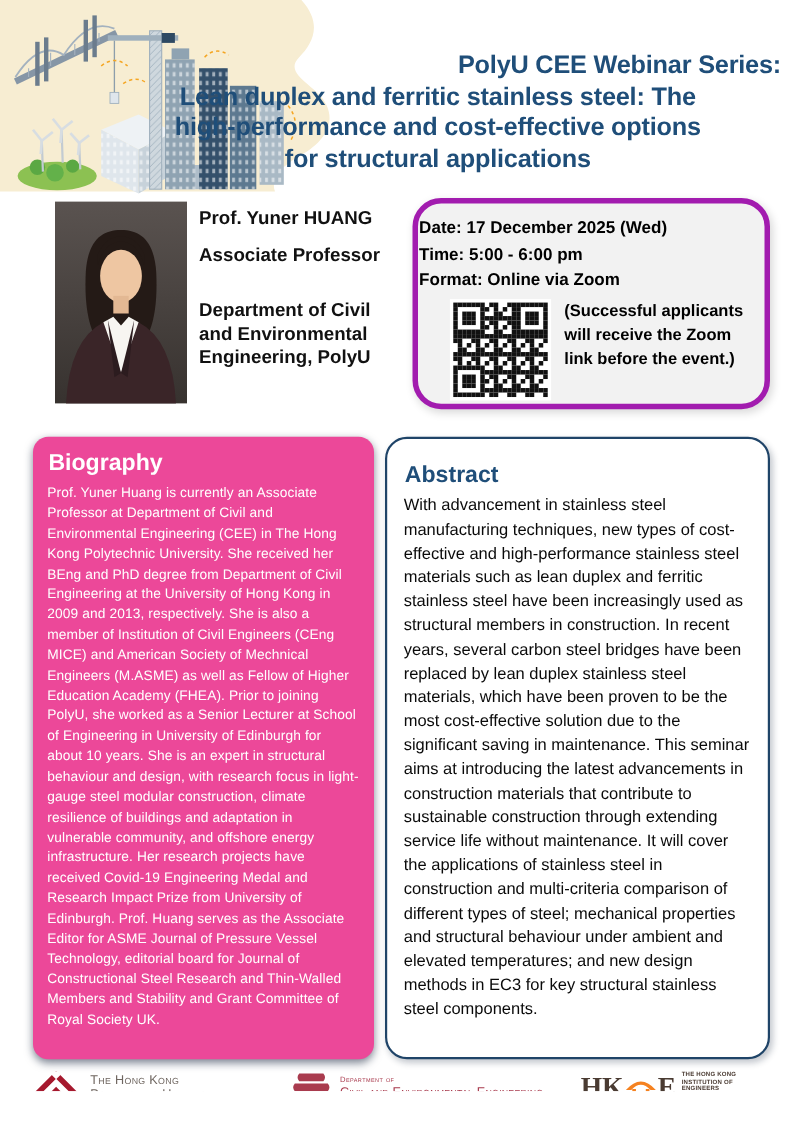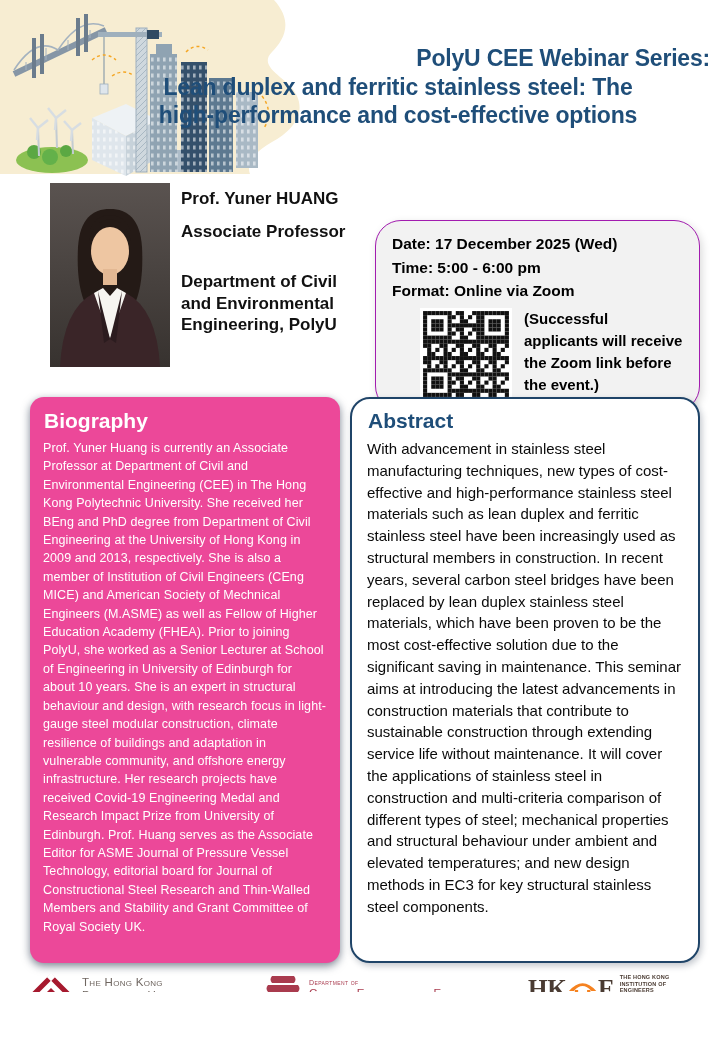--- a/index.html
+++ b/index.html
@@ -15,38 +15,38 @@
   .title-line{text-align:center;}
 
   
   .photo{position:absolute;top:183px;left:50px;width:120px;height:184px;overflow:hidden;}
   .speaker-info{position:absolute;top:188px;left:181px;width:185px;color:#111;
                 font-weight:bold;font-size:17px;line-height:21.5px;}
   .speaker-name{margin-bottom:11px;}
   .speaker-position{margin-bottom:29px;}
 
   .event-card{position:absolute;top:180px;left:375px;width:325px;height:192px;
-              background:#F2F2F2;border:1px solid #a21caf;border-radius:26px;
-              padding:11px 14px 8px 16px;box-shadow:2px 3px 8px rgba(0,0,0,.15);margin-top:40px;}
+              background:#F2F2F2;border:5px solid #a21caf;border-radius:26px;
+              padding:11px 14px 8px 1px;box-shadow:2px 3px 8px rgba(0,0,0,.15);}
   .event-line{font-weight:bold;font-size:15.5px;line-height:23.5px;color:#000;}
   .event-line.small{font-size:14px;}
   .qr-row{display:flex;margin-top:5px;align-items:flex-start;}
   .qr-box{width:92px;height:92px;background:#fff;margin-left:28px;flex:0 0 auto;}
   .qr-note{font-weight:bold;font-size:15px;line-height:22px;color:#000;margin-left:12px;width:185px;}
 
   
   .bio-card{position:absolute;top:397px;left:30px;width:310px;height:566px;
             background:#ec4899;border-radius:14px;padding:10px 13px;
             box-shadow:0 3px 8px rgba(15,30,55,.55);color:#fff;overflow:hidden;}
   .bio-heading{font-size:21px;font-weight:bold;margin:2px 0 6px 1px;}
   .bio-body{font-size:12.5px;line-height:18.4px;letter-spacing:0.1px;}
 
   .abstract-card{position:absolute;top:397px;left:350px;width:350px;height:566px;
                  background:#fff;border:2px solid #1F4468;border-radius:20px;
-                 padding:6px 15px;box-shadow:2px 3px 6px rgba(20,35,60,.25);overflow:hidden;}
+                 padding:17px 15px;box-shadow:2px 3px 6px rgba(20,35,60,.25);overflow:hidden;}
   .abstract-heading{font-size:21px;font-weight:bold;color:#1F4E79;margin:4px 0 5px 1px;}
   .abstract-body{font-size:15px;line-height:21.8px;color:#0a0a0a;}
 
   
   .footer{position:absolute;top:974px;left:28px;right:20px;display:flex;align-items:flex-start;}
   .logo{display:flex;align-items:center;}
   .polyu-logo{width:240px;}
   .polyu-text{margin-left:8px;}
   .polyu-en{font-variant:small-caps;font-size:11.5px;line-height:12.5px;color:#6f6660;letter-spacing:.3px;}
   .polyu-cn{font-size:11px;color:#A6192E;letter-spacing:2.5px;margin-top:2px;}
@@ -157,20 +157,21 @@
       <rect x="236" y="92" width="22" height="76" fill="url(#win)"></rect>
       <path d="M262,96 Q274,112 264,128" stroke="#F5A623" stroke-width="1.4" fill="none" stroke-dasharray="3 3"></path>
       <path d="M186,52 Q196,42 208,50" stroke="#F5A623" stroke-width="1.4" fill="none" stroke-dasharray="3 3"></path>
     </g>
   </svg>
 
   <div class="title-block">
     <div class="title-line1">PolyU CEE Webinar Series:</div>
     <div class="title-line">Lean duplex and ferritic stainless steel: The</div>
     <div class="title-line">high-performance and cost-effective options</div>
+    <div class="title-line">for structural applications</div>
   </div>
 
   <div class="photo">
     <svg width="120" height="184" viewBox="0 0 120 184" xmlns="http://www.w3.org/2000/svg">
       <defs>
         <linearGradient id="pg" x1="0" y1="0" x2="0" y2="1">
           <stop offset="0" stop-color="#5a5350"></stop>
             <stop offset="1" stop-color="#37322f"></stop>
         </linearGradient>
       </defs>

